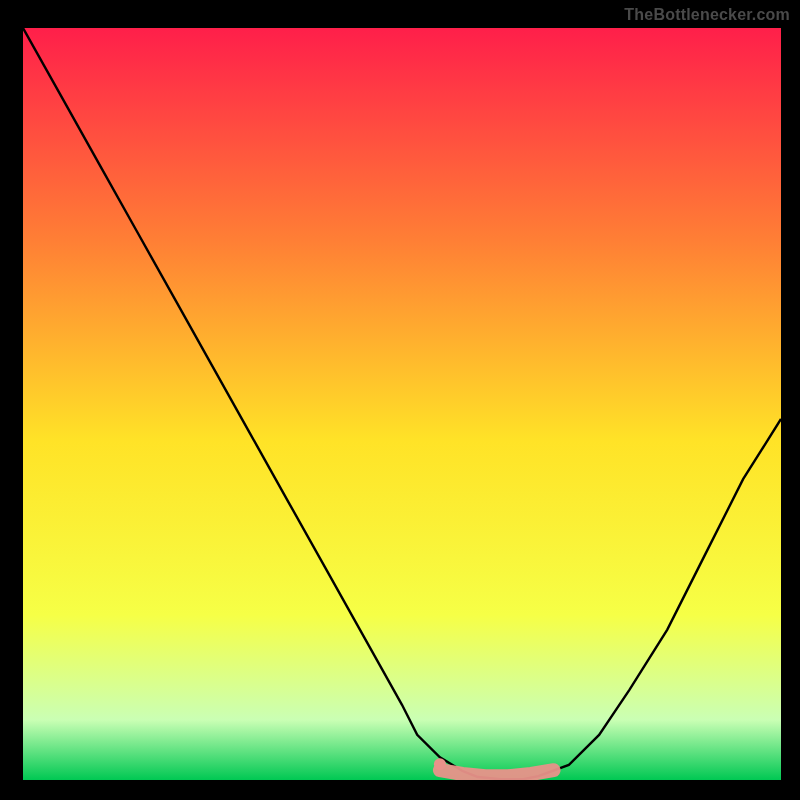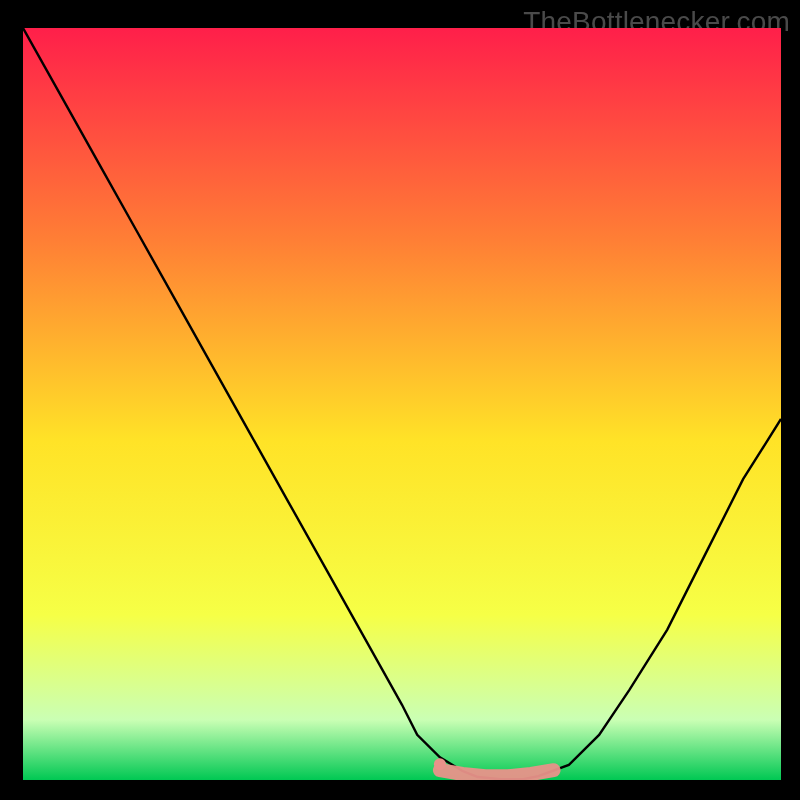--- a/index.html
+++ b/index.html
@@ -14,22 +14,22 @@
   .frame {
     position: relative;
     width: 800px;
     height: 800px;
     background: #000;
   }
   .watermark {
     position: absolute;
     top: 6px;
     right: 10px;
-    font-size: 28px;
-    font-weight: normal;
+    font-size: 16px;
+    font-weight: bold;
     color: #4a4a4a;
     letter-spacing: 0.2px;
   }
   .plot {
     position: absolute;
     left: 23px;
     top: 28px;
     width: 758px;
     height: 752px;
   }

